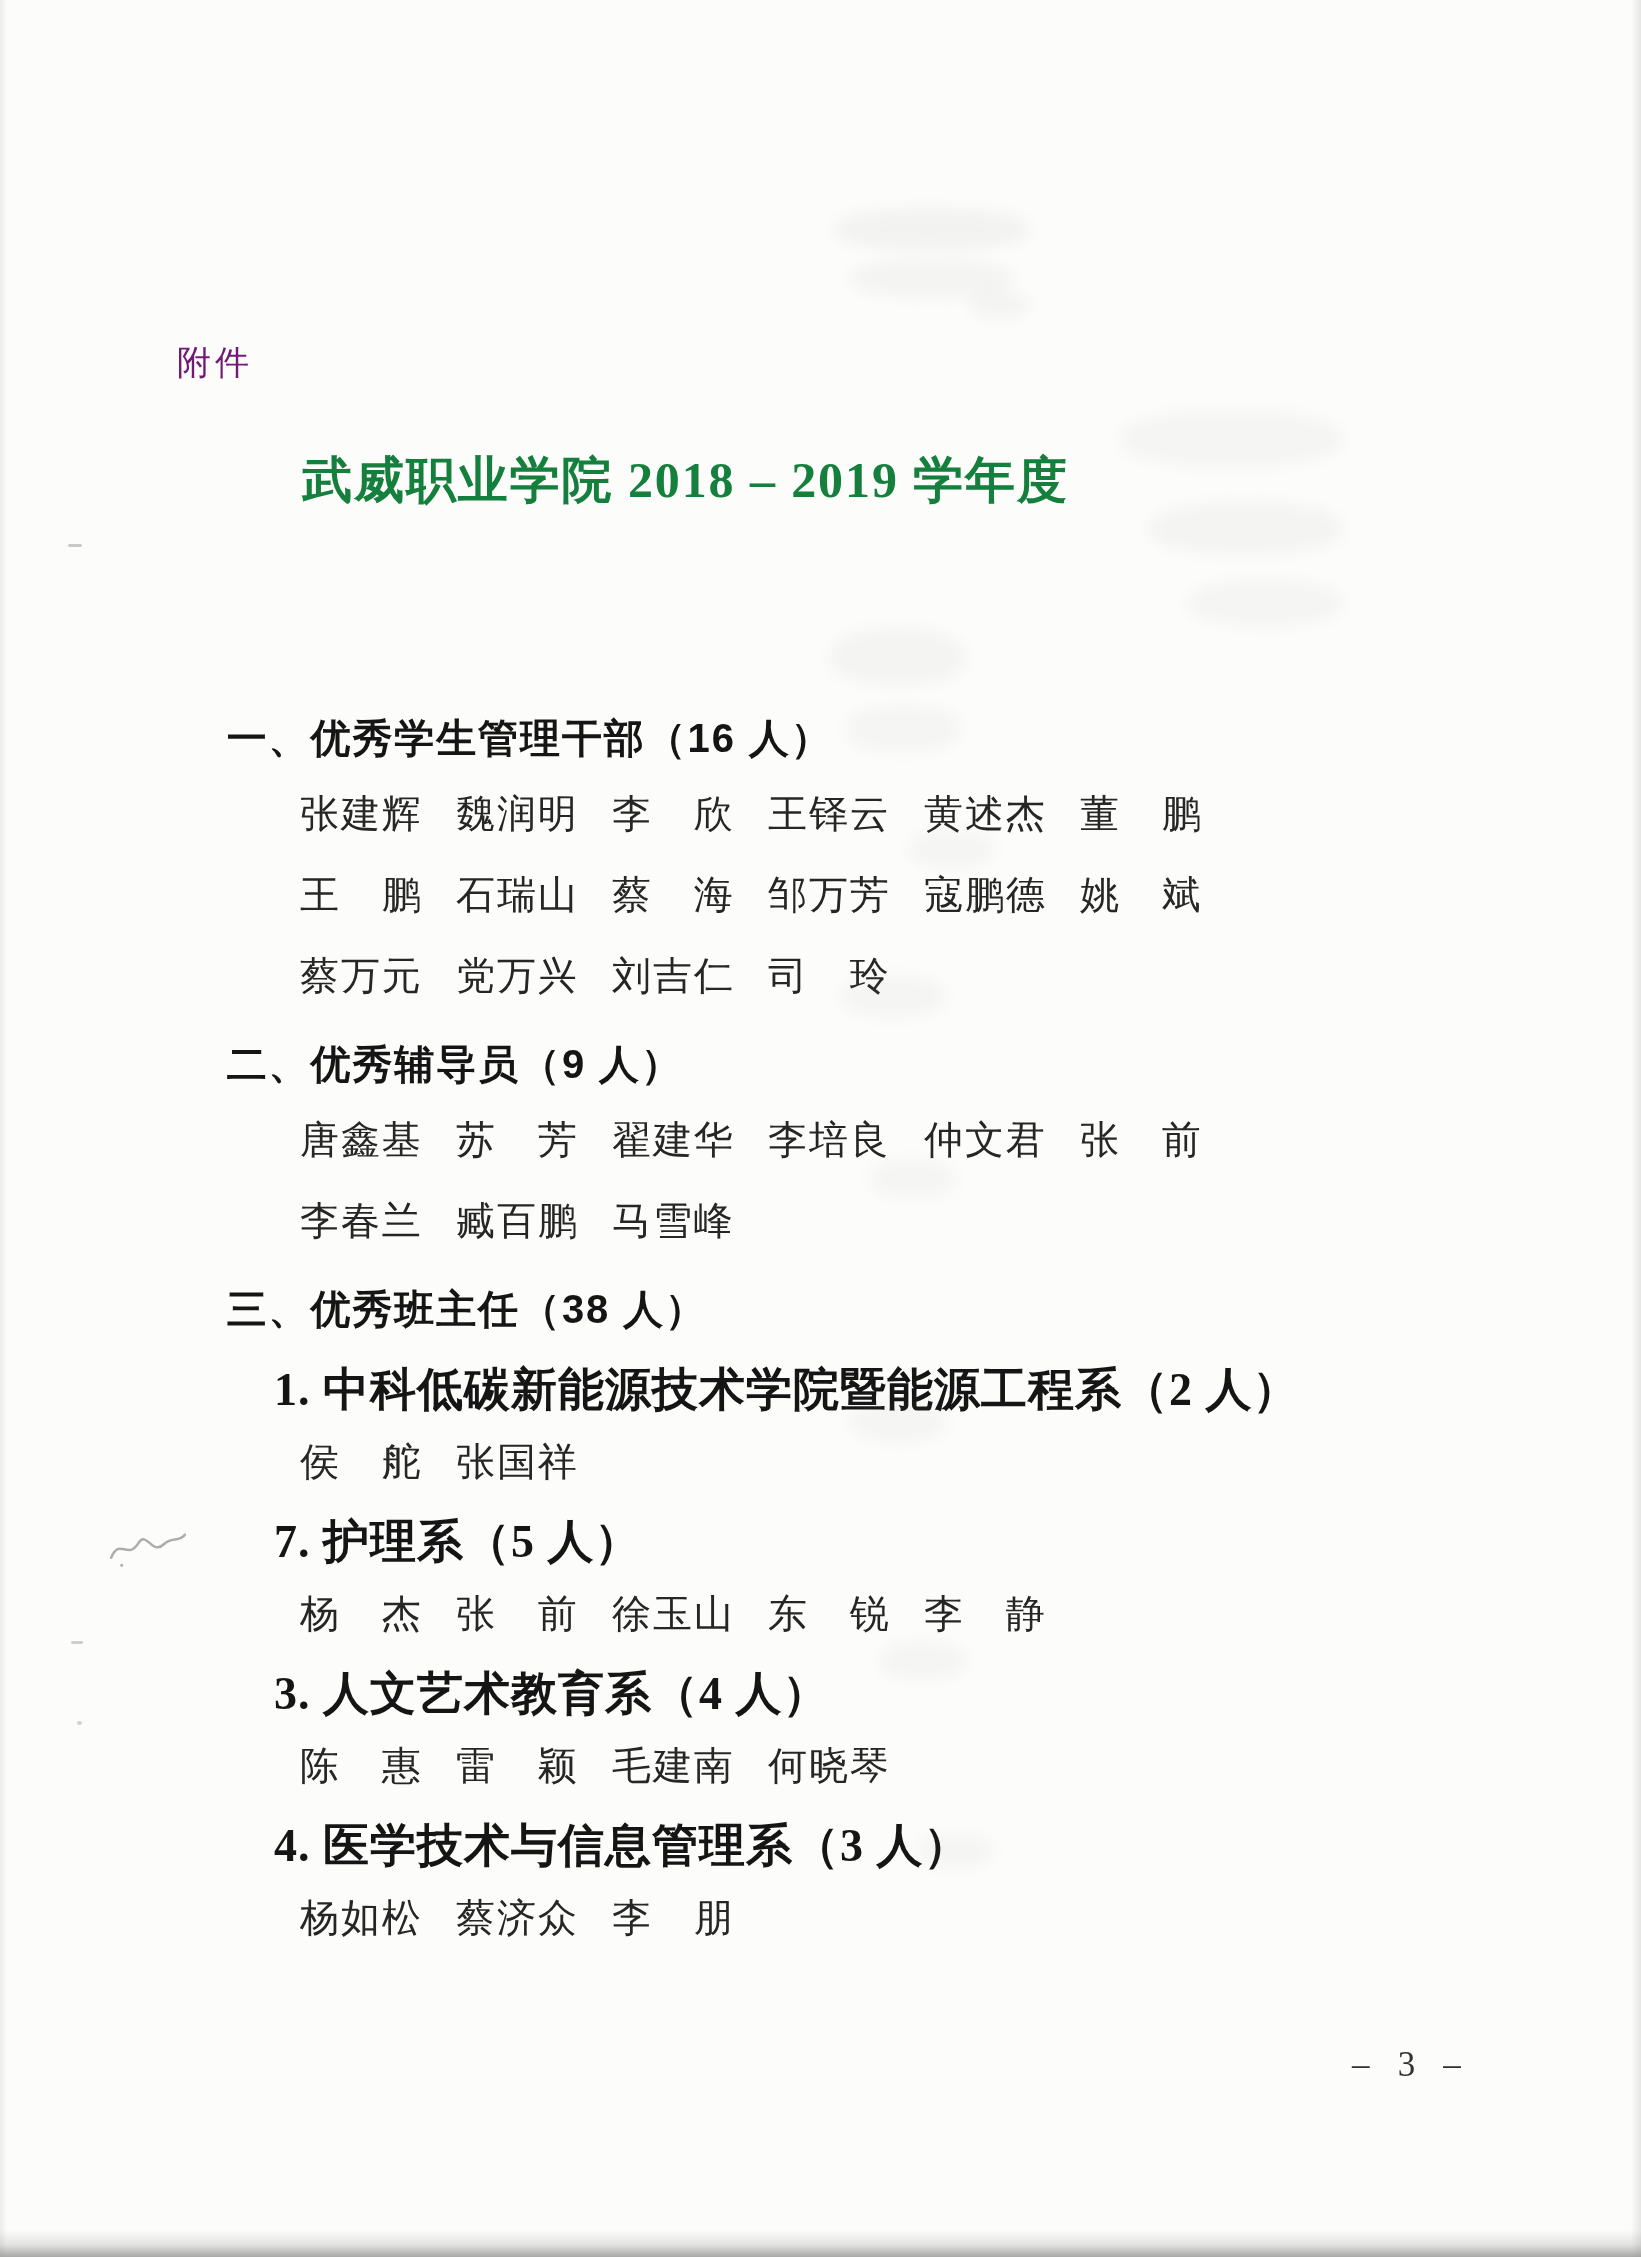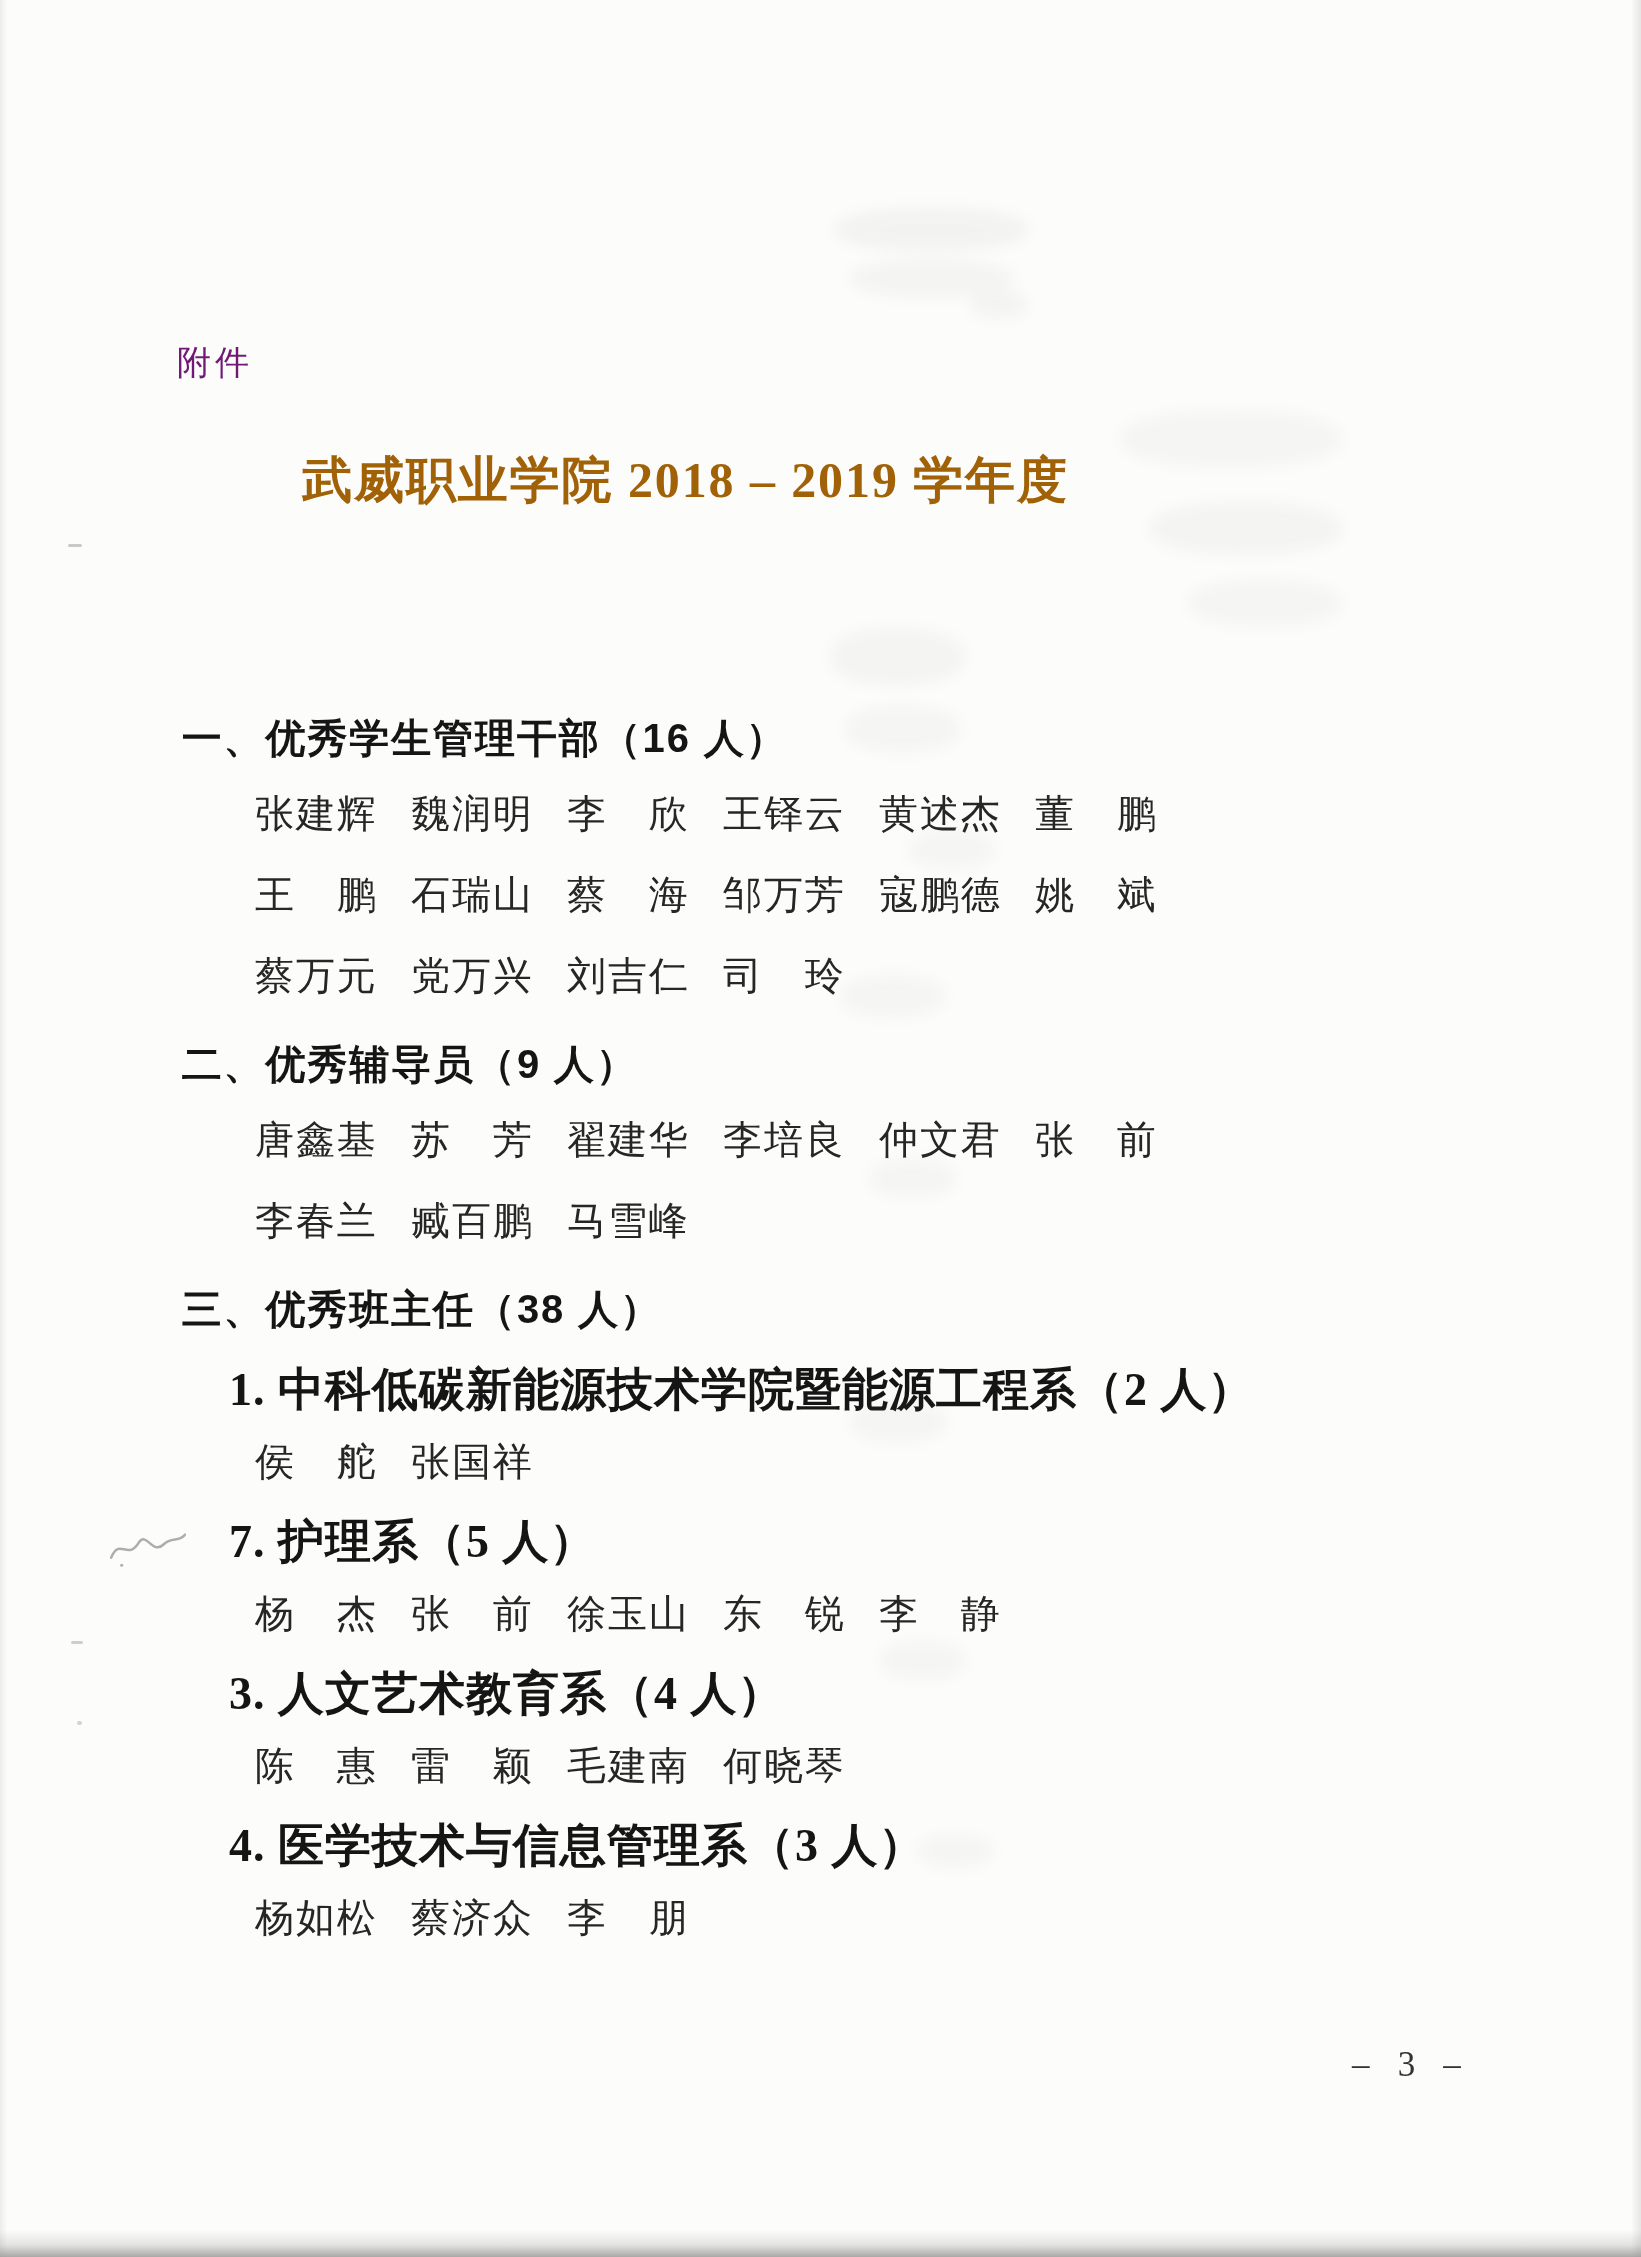--- a/index.html
+++ b/index.html
@@ -24,25 +24,25 @@
   .tick{position:absolute;background:#969696;border-radius:1.9px;}
   .pencil-mark{position:absolute;left:108px;top:1527px;opacity:.55;}
   
   .attachment{
     position:absolute;left:177px;top:340px;
     font-family:"Liberation Sans",sans-serif;font-weight:500;
     font-size:34px;line-height:44px;color:#701a75;letter-spacing:3.9px;
   }
   .title-block{
     position:absolute;left:174px;top:433px;width:1023px;text-align:center;
-    font-weight:700;font-size:50px;line-height:94px;color:#a16207;letter-spacing:1.9px;
+    font-weight:700;font-size:50px;line-height:94px;color:#15803d;letter-spacing:1.9px;
   }
   .title-block .title-line:nth-child(2){letter-spacing:8.7px;}
   #sections-root{position:absolute;left:174px;top:620px;width:1217px;}
-  .section{margin-top:39px;}
+  .section{margin-top:39px;margin-left:45px;}
   .section:first-child{margin-top:93px;}
   .sec-heading{
     font-family:"Liberation Sans",sans-serif;font-weight:700;
     font-size:40px;line-height:50px;color:#151515;letter-spacing:1.9px;margin-left:7.7px;
   }
   .names-row{
     display:flex;column-gap:45px;margin-left:81px;margin-top:33px;
     font-size:39px;line-height:48px;color:#262626;gap:32px;
   }
   .sec-heading + .names-row{margin-top:27px;}

